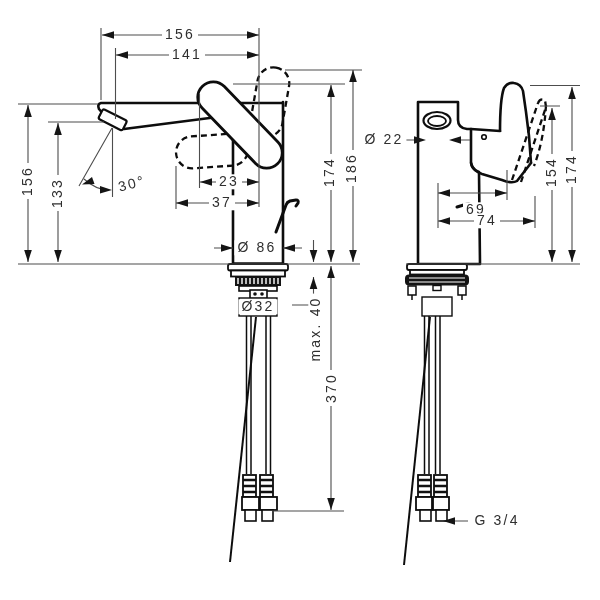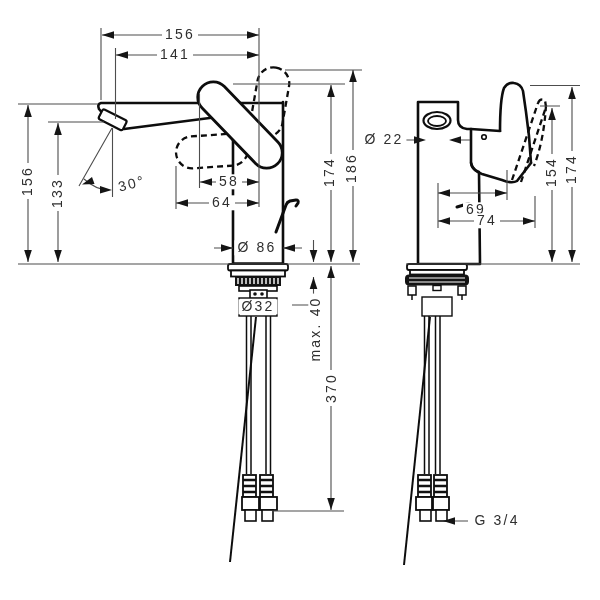--- a/index.html
+++ b/index.html
@@ -165,26 +165,26 @@
     <polygon class="arrow" points="535,221 523,217.2 523,224.8"></polygon>
     <polygon class="arrow" points="552,108 548.2,120 555.8,120"></polygon>
     <polygon class="arrow" points="552,262 548.2,250 555.8,250"></polygon>
     <polygon class="arrow" points="572,87 568.2,99 575.8,99"></polygon>
     <polygon class="arrow" points="572,262 568.2,250 575.8,250"></polygon>
     <polygon class="arrow" points="443,521 455,517.2 455,524.8"></polygon>
   </g>
 </svg>
 
   <div class="dim-label" style="left:180px;top:35px">156</div>
-  <div class="dim-label" style="left:175px;top:55px">141</div>
+  <div class="dim-label" style="left:187px;top:55px">141</div>
   <div class="dim-label rot" style="left:28px;top:181px">156</div>
   <div class="dim-label rot" style="left:58px;top:193px">133</div>
   <div class="dim-label tilt" style="left:132px;top:184px">30°</div>
-  <div class="dim-label" style="left:229px;top:182px">58</div>
-  <div class="dim-label" style="left:222px;top:203px">64</div>
+  <div class="dim-label" style="left:229px;top:182px">23</div>
+  <div class="dim-label" style="left:222px;top:203px">37</div>
   <div class="dim-label" style="left:257px;top:248px">Ø 86</div>
   <div class="dim-label rot" style="left:330px;top:172px">174</div>
   <div class="dim-label rot" style="left:352px;top:168px">186</div>
   <div class="dim-label" style="left:258px;top:307px">Ø32</div>
   <div class="dim-label rot" style="left:316px;top:329px">max. 40</div>
   <div class="dim-label rot" style="left:332px;top:388px">370</div>
   <div class="dim-label" style="left:384px;top:140px">Ø 22</div>
   <div class="dim-label" style="left:476px;top:210px">69</div>
   <div class="dim-label" style="left:487px;top:221px">74</div>
   <div class="dim-label rot" style="left:552px;top:172px">154</div>

